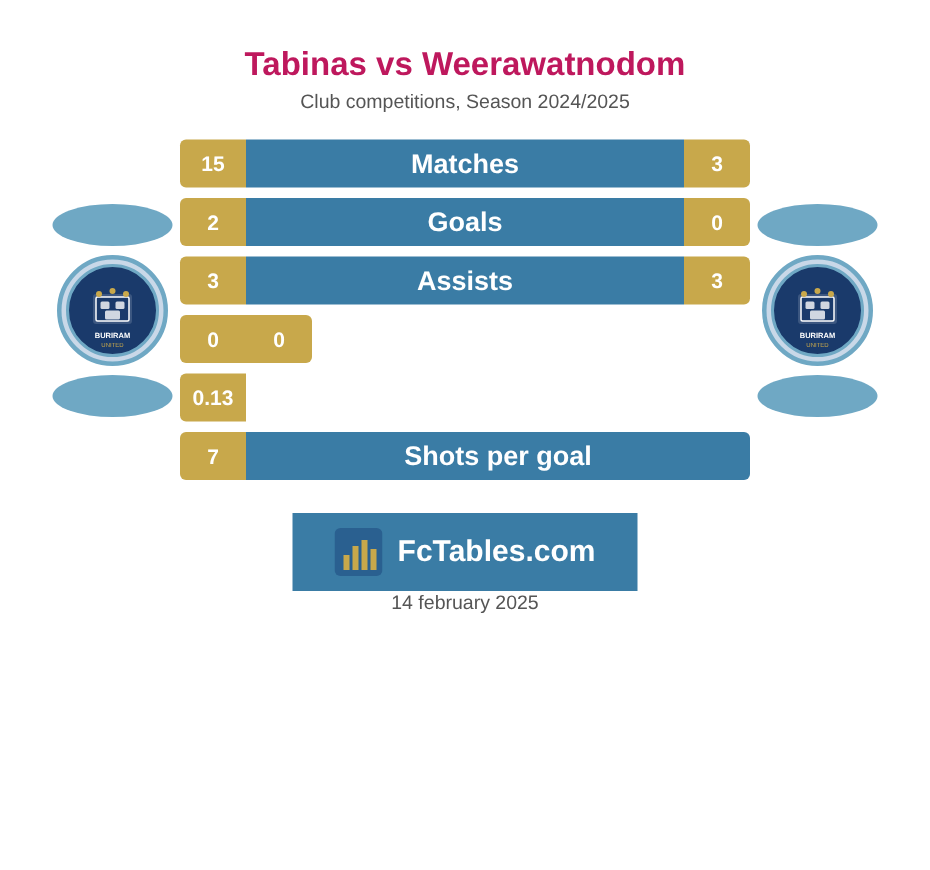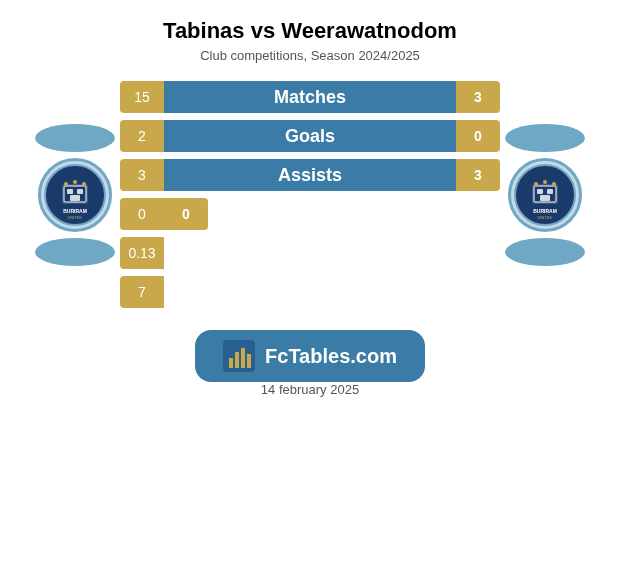--- a/index.html
+++ b/index.html
@@ -14,22 +14,22 @@
       width: 620px;
       height: 580px;
       background: #fff;
       display: flex;
       flex-direction: column;
       align-items: center;
     }
     .title {
       font-size: 22px;
       font-weight: bold;
-      margin-top: 18px;
-      color: #000000;
+      margin-top: 30px;
+      color: #be185d;
       text-align: center;
     }
     .subtitle {
       font-size: 13px;
       color: #555;
       margin-top: 4px;
       text-align: center;
     }
     .main-content {
       display: flex;
@@ -78,21 +78,21 @@
     }
     .stat-row {
       display: flex;
       flex-direction: row;
       align-items: center;
       height: 32px;
     }
     .stat-left-val {
       background: #c8a84b;
       color: #fff;
-      font-weight: normal;
+      font-weight: bold;
       font-size: 14px;
       min-width: 44px;
       height: 100%;
       display: flex;
       align-items: center;
       justify-content: center;
       border-radius: 4px 0 0 4px;
       padding: 0 8px;
     }
     .stat-label {
@@ -121,21 +121,21 @@
     }
     .stat-row-single .stat-left-val {
       border-radius: 4px 0 0 4px;
     }
     .stat-row-single .stat-label {
       border-radius: 0 4px 4px 0;
     }
     .fctables-banner {
       margin-top: 22px;
       background: #3a7ca5;
-      border-radius: 16px;
+      border-radius: 0;
       padding: 10px 28px;
       display: flex;
       align-items: center;
       gap: 10px;
     }
     .fctables-logo-icon {
       width: 32px;
       height: 32px;
     }
     .fctables-text {
@@ -202,20 +202,21 @@
         </div>
         <div class="stat-row">
           <div class="stat-left-val">0</div>
           <div class="stat-right-val">0</div>
         </div>
         <div class="stat-row stat-row-single">
           <div class="stat-left-val">0.13</div>
         </div>
         <div class="stat-row stat-row-single">
           <div class="stat-left-val">7</div>
+          <div class="stat-label" style="border-radius: 0px 4px 4px 0px;">Shots per goal</div>
         </div>
       </div>
 
     <div class="badge-right">
       <div class="badge-ellipse"></div>
       <div class="badge-circle">
         <svg class="buriram-svg" viewBox="0 0 62 62">
           <circle cx="31" cy="31" r="30" fill="#1a3a6b" stroke="#6fa8c4" stroke-width="2"></circle>
           <rect x="18" y="20" width="26" height="20" rx="2" fill="#fff" opacity="0.15"></rect>
           <rect x="20" y="22" width="22" height="16" rx="1" fill="#1a3a6b" stroke="#fff" stroke-width="1"></rect>

